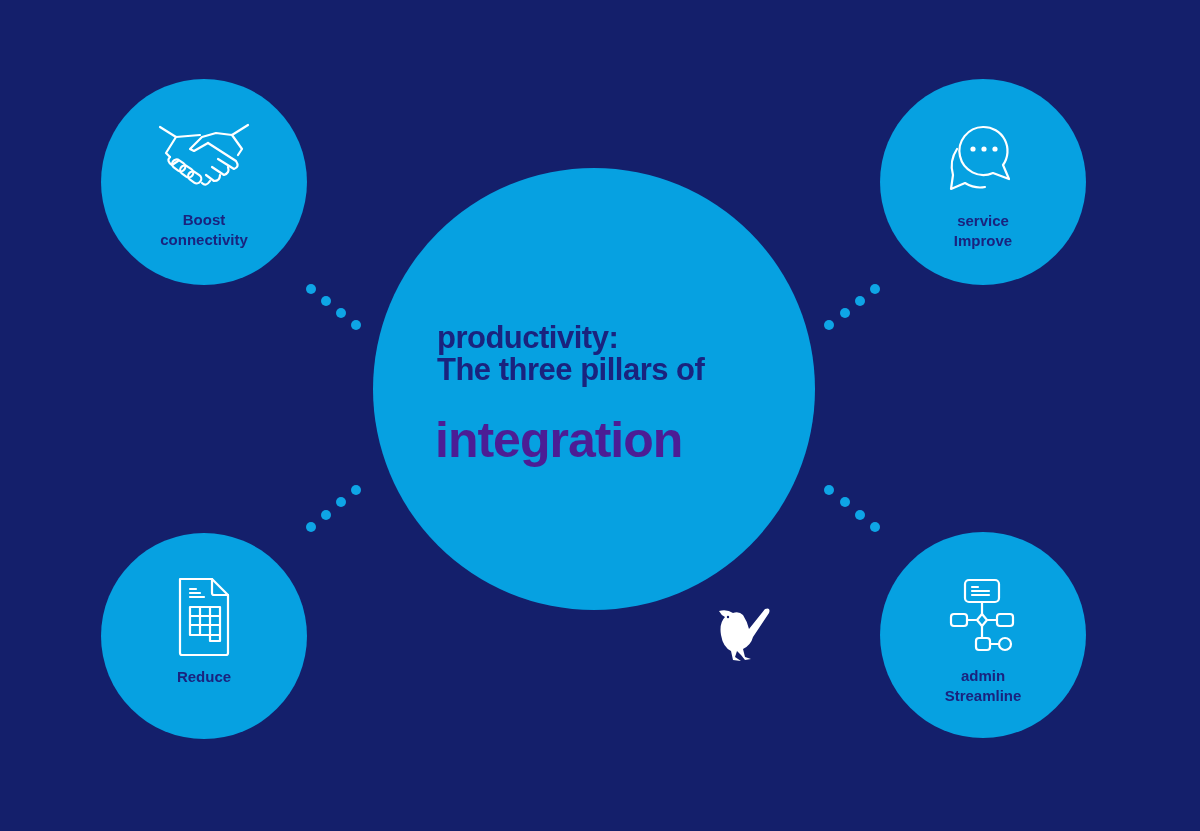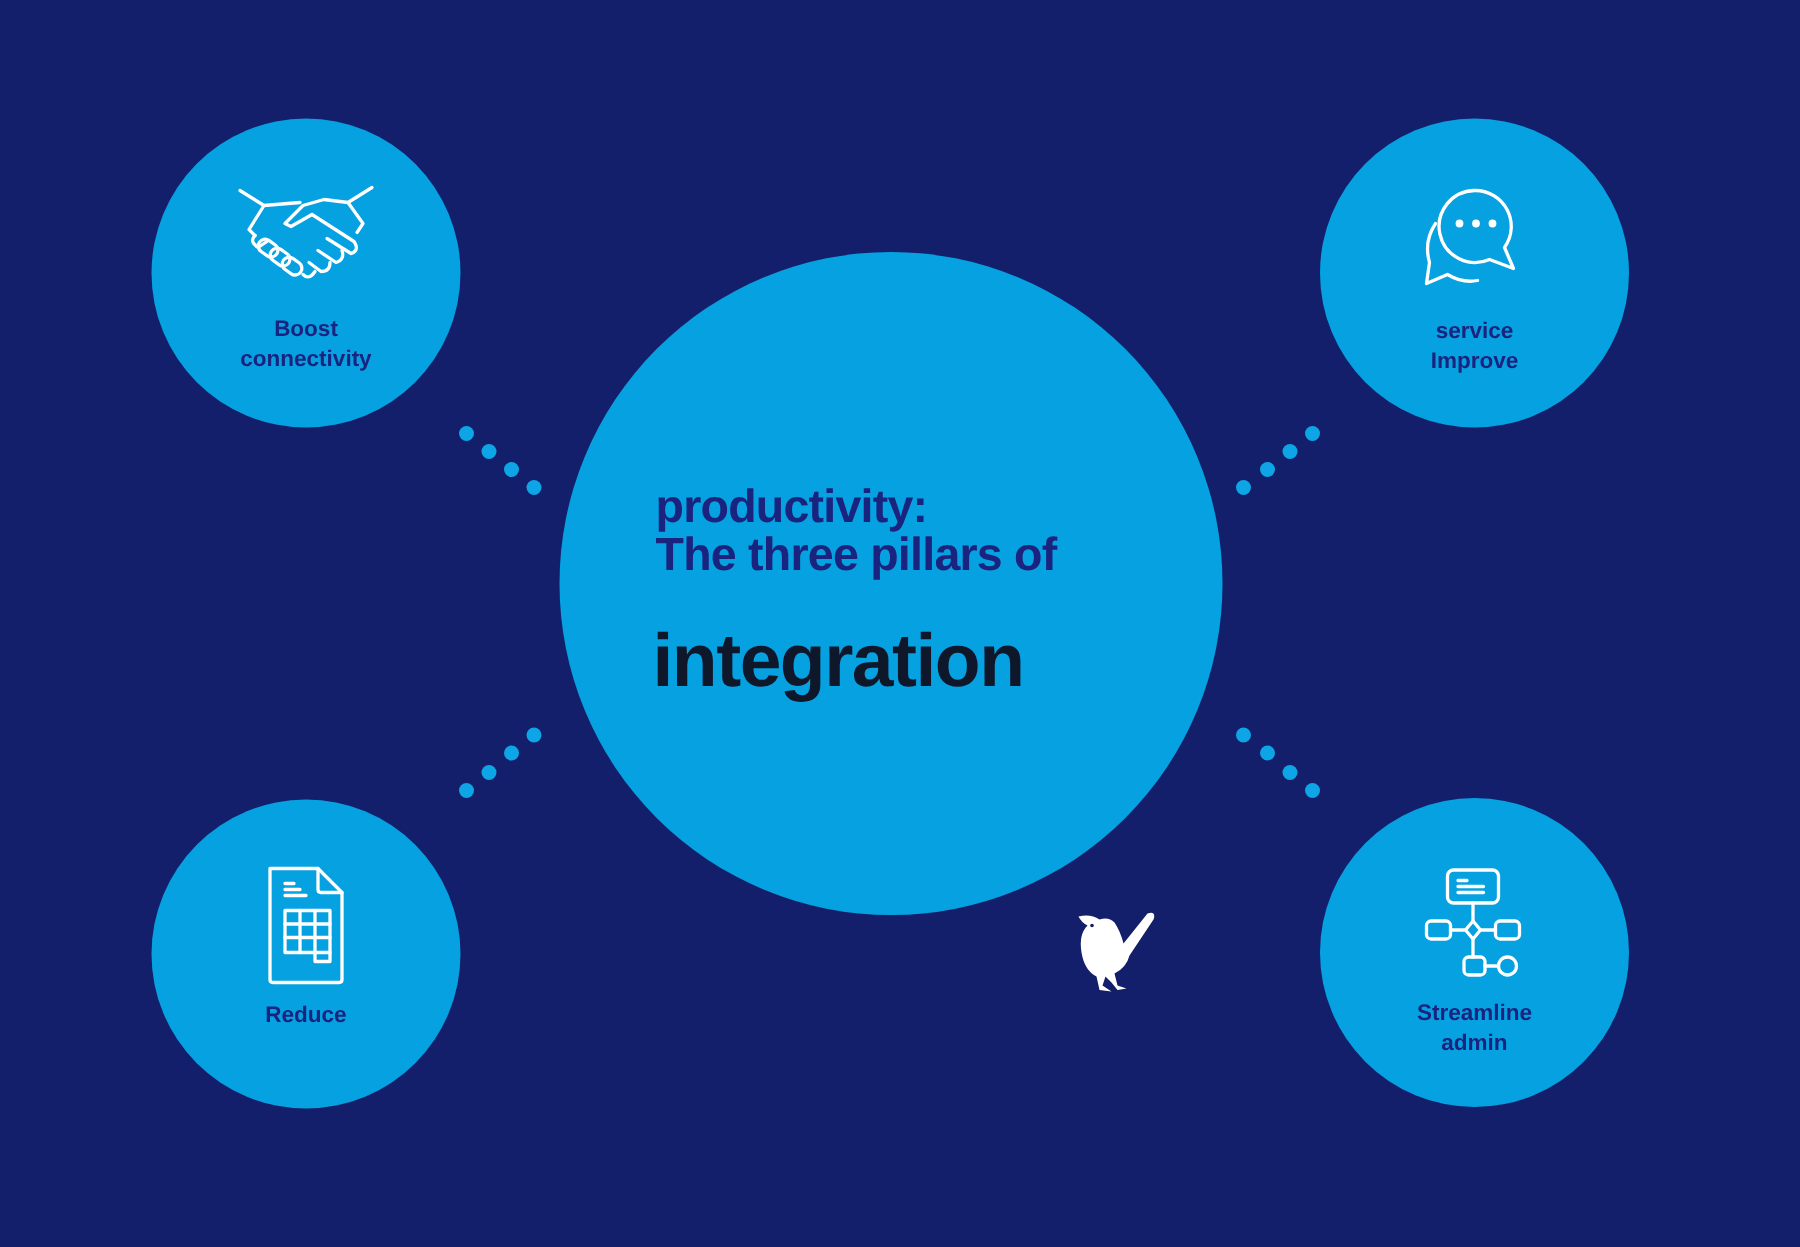--- a/index.html
+++ b/index.html
@@ -6,21 +6,21 @@
   body{width:1200px;height:831px;background:#141f6b;position:relative;overflow:hidden;font-family:"Liberation Sans",sans-serif;}
   .circle{position:absolute;border-radius:50%;background:#06a1e1;}
   .small{width:206px;height:206px;}
   .pillar-label{position:absolute;left:0;width:100%;text-align:center;color:#1a237e;font-weight:bold;font-size:15px;line-height:20px;}
   .pillar-label span{display:block;}
   .icon{position:absolute;left:50%;transform:translateX(-50%);}
   .dot{position:absolute;width:10px;height:10px;border-radius:50%;background:#0ea5e6;}
   #center{left:373px;top:168px;width:442px;height:442px;}
   .headline{position:absolute;left:64px;top:154px;color:#1a237e;font-weight:bold;font-size:31px;line-height:32px;letter-spacing:-0.5px;}
   .headline span{display:block;}
-  .keyword{position:absolute;left:62px;top:246px;color:#0f172a;font-weight:bold;font-size:50px;line-height:52px;letter-spacing:-1px;}
+  .keyword{position:absolute;left:62px;top:246px;color:#4c1d95;font-weight:bold;font-size:50px;line-height:52px;letter-spacing:-1px;}
   #logo{position:absolute;left:715px;top:605px;width:60px;height:60px;}
 </style>
 </head>
 <body>
 
 <div>
   <div class="dot" style="left:306px;top:284px"></div>
   <div class="dot" style="left:321px;top:296px"></div>
   <div class="dot" style="left:336px;top:308px"></div>
   <div class="dot" style="left:351px;top:320px"></div>
@@ -99,22 +99,22 @@
     <path d="M33 24 L33 36"></path>
     <path d="M33 36 L38 42 L33 48 L28 42 Z"></path>
     <rect x="2" y="36" width="16" height="12" rx="3"></rect>
     <rect x="48" y="36" width="16" height="12" rx="3"></rect>
     <path d="M18 42 L28 42 M38 42 L48 42 M33 48 L33 60"></path>
     <rect x="27" y="60" width="14" height="12" rx="3"></rect>
     <path d="M41 66 L50 66"></path>
     <circle cx="56" cy="66" r="6"></circle>
   </svg>
   <div class="pillar-label" style="top:134px">
+    <span>admin</span>
     <span>Streamline</span>
-    <span>admin</span>
   </div>
 </div>
 
 <div class="circle" id="center">
   <div class="headline">
     <span>productivity:</span>
     <span>The three pillars of</span>
   </div>
   <div class="keyword">integration</div>
 </div>

